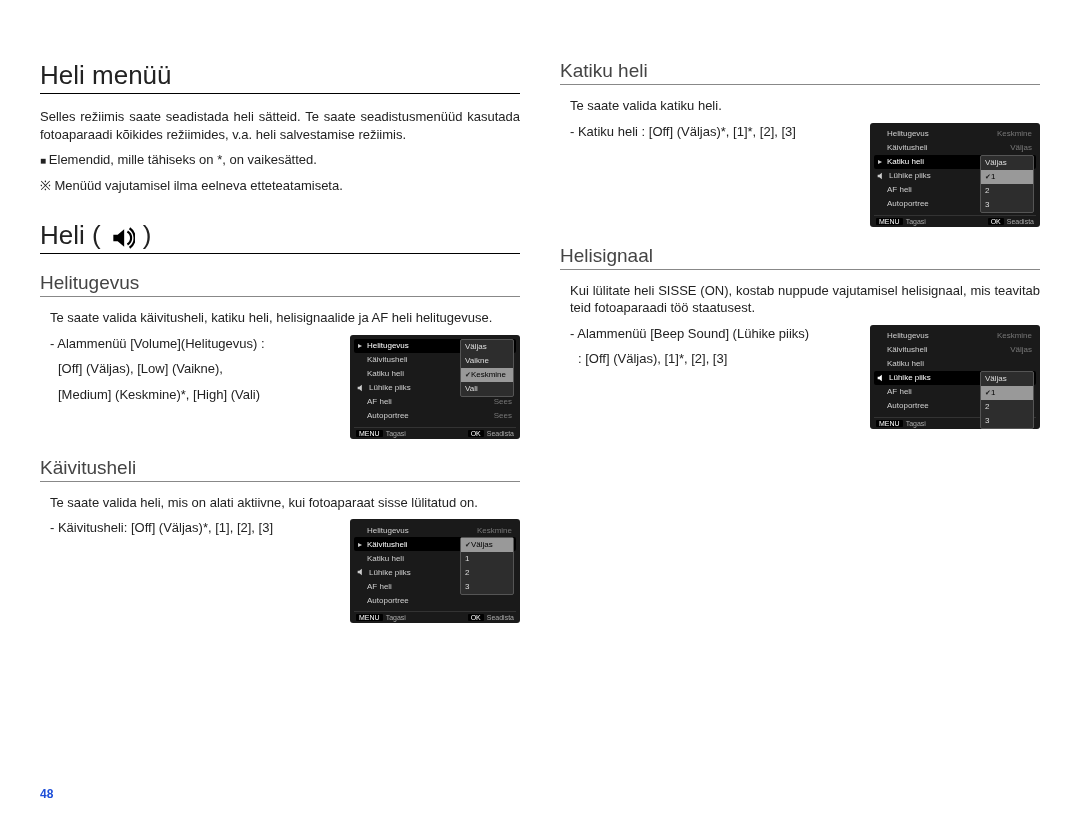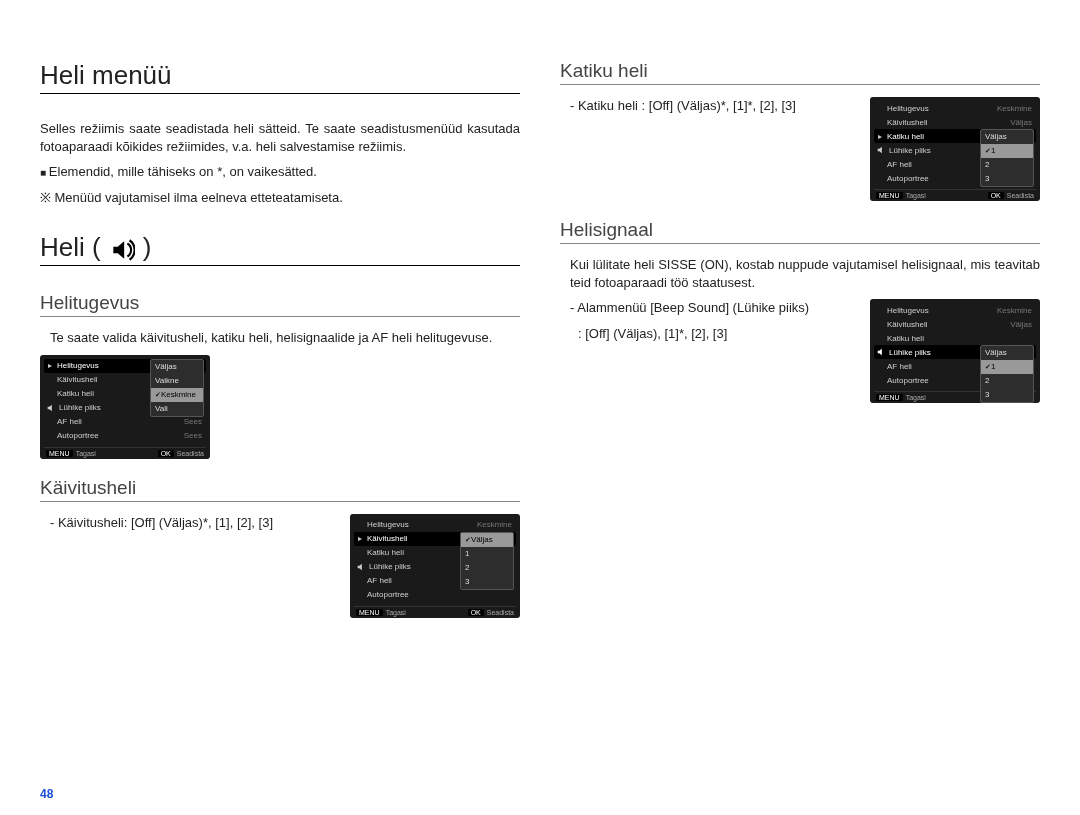--- a/index.html
+++ b/index.html
@@ -13,21 +13,21 @@
     padding: 60px 40px 30px 40px;
   }
   .cols { display: flex; gap: 40px; }
   .col { flex: 1; min-width: 0; }
 
   h1.section-title {
     font-size: 26px;
     font-weight: normal;
     border-bottom: 1px solid #000;
     padding-bottom: 2px;
-    margin-bottom: 26px;
+    margin-bottom: 14px;
   }
   .heli-icon-row { display: flex; align-items: flex-end; gap: 8px; }
   .sound-main-icon { width: 26px; height: 26px; display:inline-block; }
 
   h2.sub-title {
     font-size: 19px;
     font-weight: normal;
     color: #444;
     border-bottom: 1px solid #888;
     padding-bottom: 2px;
@@ -121,20 +121,25 @@
             </svg>
         </span>
         <span>)</span>
       </span>
     </h1>
 
     <h2 class="sub-title">Helitugevus</h2>
     <p class="body indent">Te saate valida käivitusheli, katiku heli, helisignaalide ja AF heli helitugevuse.</p>
 
     <div class="with-screenshot">
+      <div class="txt">
+        <p class="body indent dash">Alammenüü [Volume](Helitugevus) :</p>
+        <p class="body indent" style="margin-left:18px">[Off] (Väljas), [Low] (Vaikne),</p>
+        <p class="body indent" style="margin-left:18px">[Medium] (Keskmine)*, [High] (Vali)</p>
+      </div>
 
       <div class="cam">
         <div class="row active">
             <span class="tick-left">▸</span>
             <span class="lbl">Helitugevus</span>
           </div>
         <div class="row">
             <span class="tick-left"></span>
             <span class="lbl">Käivitusheli</span>
           </div>
@@ -166,20 +171,21 @@
           <div class="opt">Vali</div>
         </div>
         <div class="footer">
           <span><span class="btn">MENU</span><span>Tagasi</span></span>
           <span><span class="btn">OK</span><span>Seadista</span></span>
         </div>
       </div>
     </div>
 
     <h2 class="sub-title">Käivitusheli</h2>
+    <p class="body indent">Te saate valida heli, mis on alati aktiivne, kui fotoaparaat sisse lülitatud on.</p>
 
     <div class="with-screenshot">
       <div class="txt">
         <p class="body indent dash">Käivitusheli: [Off] (Väljas)*, [1], [2], [3]</p>
       </div>
 
       <div class="cam">
         <div class="row">
             <span class="tick-left"></span>
             <span class="lbl">Helitugevus</span>
@@ -217,20 +223,21 @@
           <span><span class="btn">MENU</span><span>Tagasi</span></span>
           <span><span class="btn">OK</span><span>Seadista</span></span>
         </div>
       </div>
     </div>
   </div>
 
   <div class="col">
 
     <h2 class="sub-title" style="margin-top:0">Katiku heli</h2>
+    <p class="body indent">Te saate valida katiku heli.</p>
 
     <div class="with-screenshot">
       <div class="txt">
         <p class="body indent dash">Katiku heli : [Off] (Väljas)*, [1]*, [2], [3]</p>
       </div>
 
       <div class="cam">
         <div class="row">
             <span class="tick-left"></span>
             <span class="lbl">Helitugevus</span>

